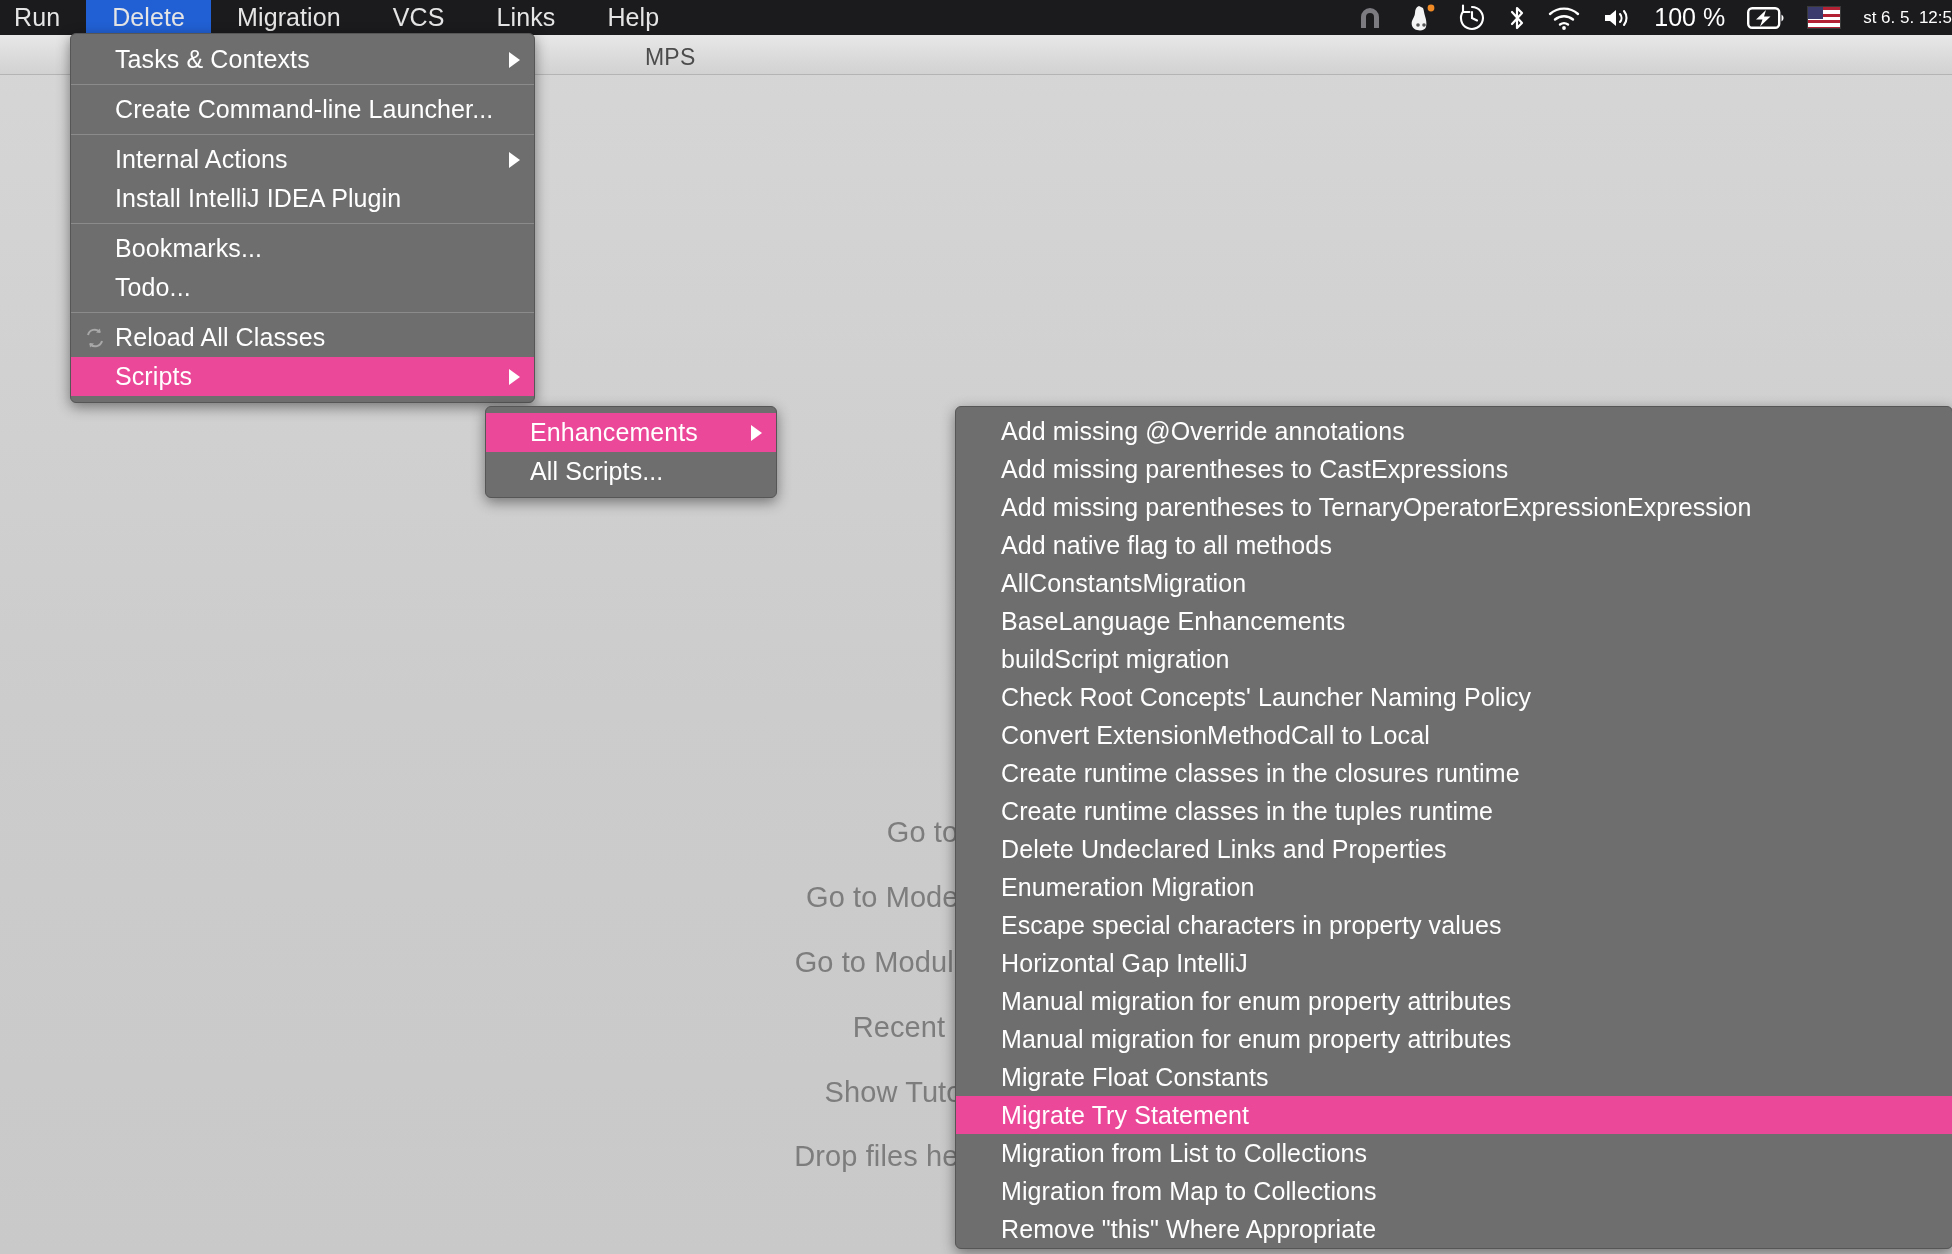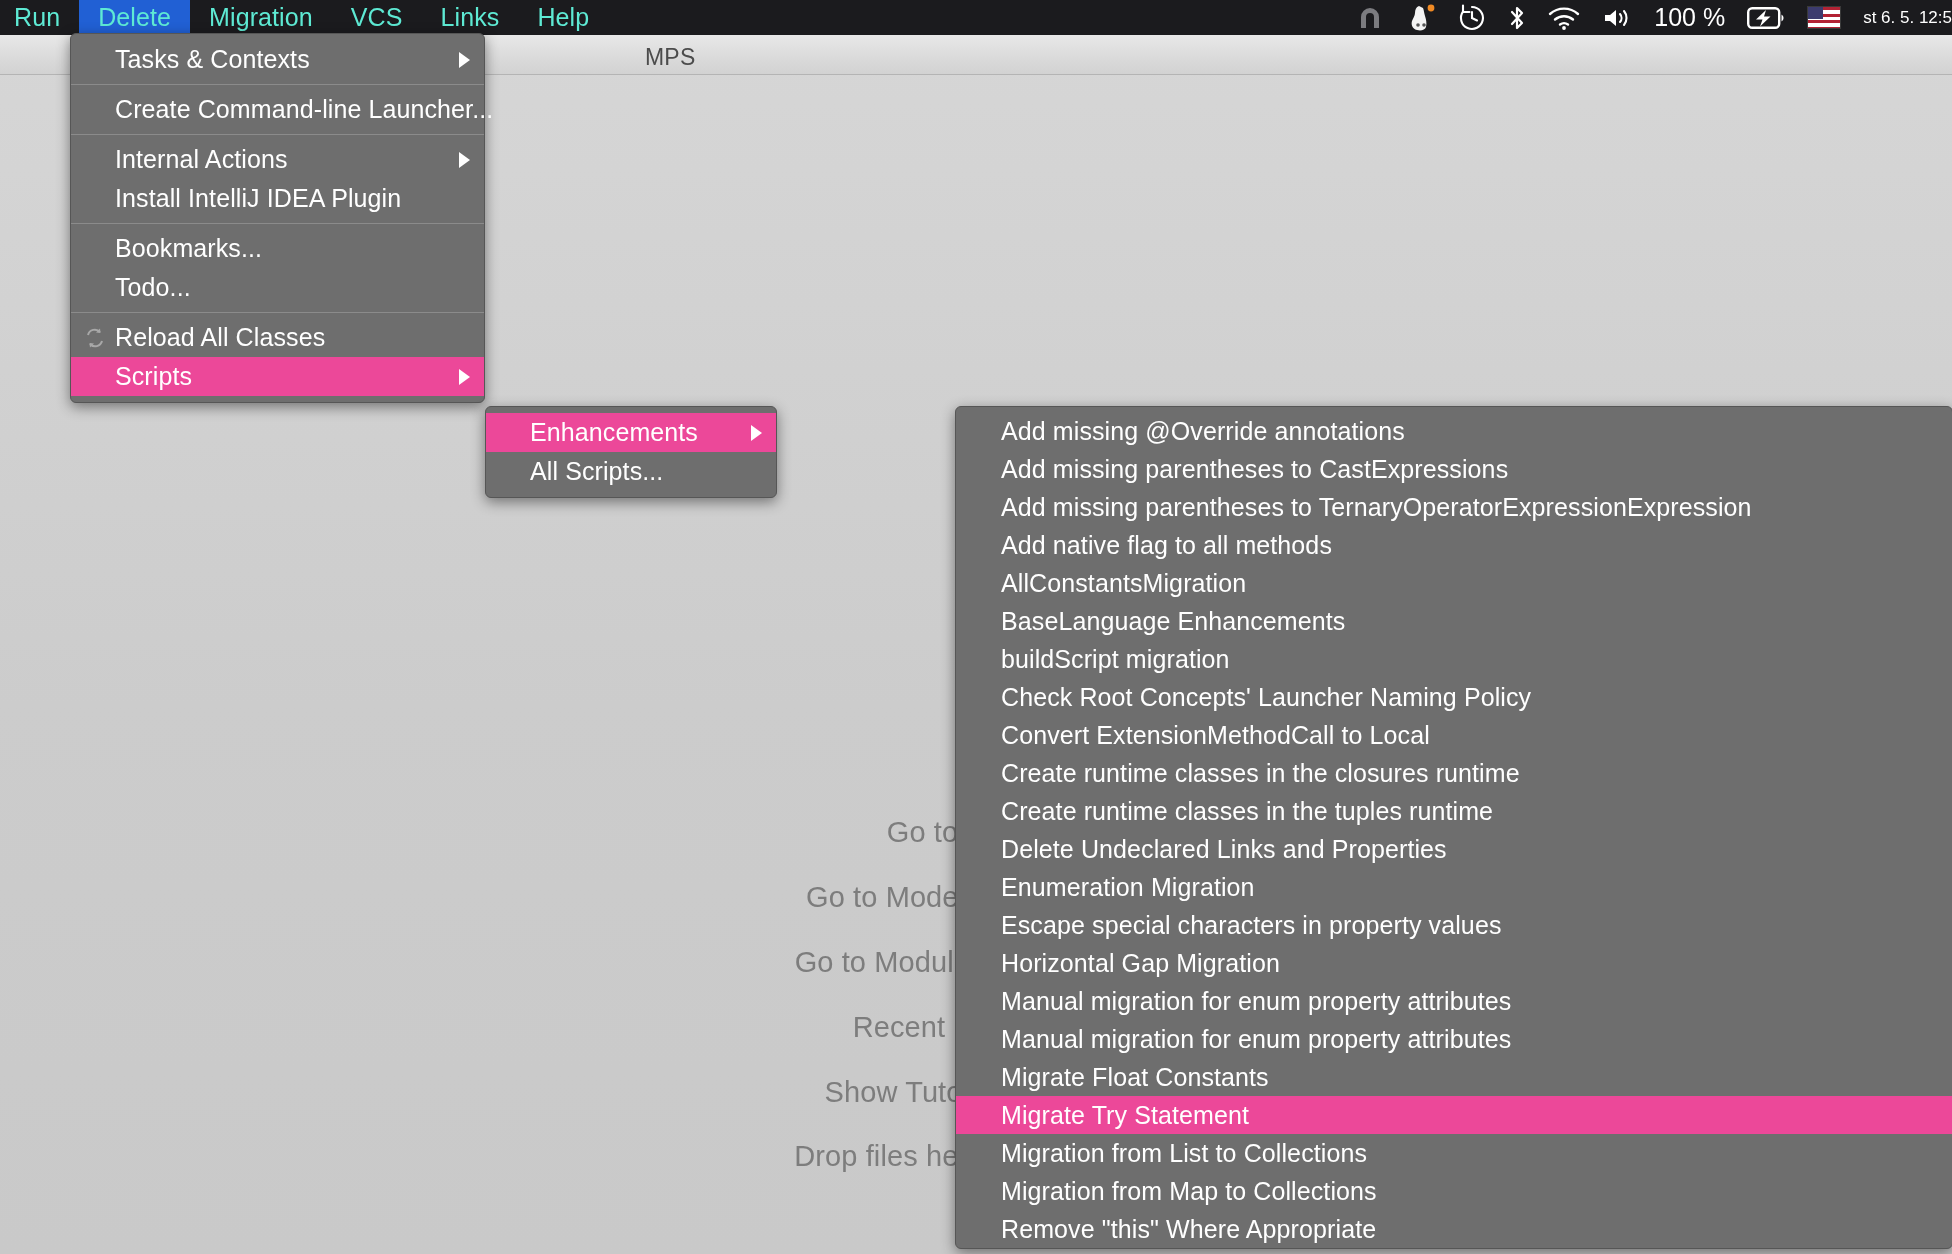--- a/index.html
+++ b/index.html
@@ -82,22 +82,22 @@
     align-items: stretch;
     z-index: 30;
   }
   .menubar-left {
     display: flex;
     align-items: stretch;
   }
   .menu-title {
     display: flex;
     align-items: center;
-    padding: 0 19px;
-    color: #5eead4;
+    padding: 0 26px;
+    color: #e5e5e5;
     font-size: 25px;
     letter-spacing: 0.1px;
     cursor: default;
   }
   .menu-title.first { padding-left: 14px; }
   .menu-title.active {
     background: #2160d4;
   }
   .menubar-right {
     margin-left: auto;
@@ -186,21 +186,21 @@
   .menu-sep {
     height: 1px;
     background: #8b8b8b;
     margin: 5px 0;
   }
 
   
   #tools-menu {
     left: 70px;
     top: 33px;
-    width: 415px;
+    width: 465px;
   }
 
   
   #scripts-menu {
     left: 485px;
     top: 406px;
     width: 292px;
   }
   #scripts-menu .menu-item { padding-left: 44px; }
 
@@ -401,21 +401,21 @@
       <div class="menu-item">
         <span>Delete Undeclared Links and Properties</span>
       </div>
       <div class="menu-item">
         <span>Enumeration Migration</span>
       </div>
       <div class="menu-item">
         <span>Escape special characters in property values</span>
       </div>
       <div class="menu-item">
-        <span>Horizontal Gap Migration</span>
+        <span>Horizontal Gap IntelliJ</span>
       </div>
       <div class="menu-item">
         <span>Manual migration for enum property attributes</span>
       </div>
       <div class="menu-item">
         <span>Manual migration for enum property attributes</span>
       </div>
       <div class="menu-item">
         <span>Migrate Float Constants</span>
       </div>

